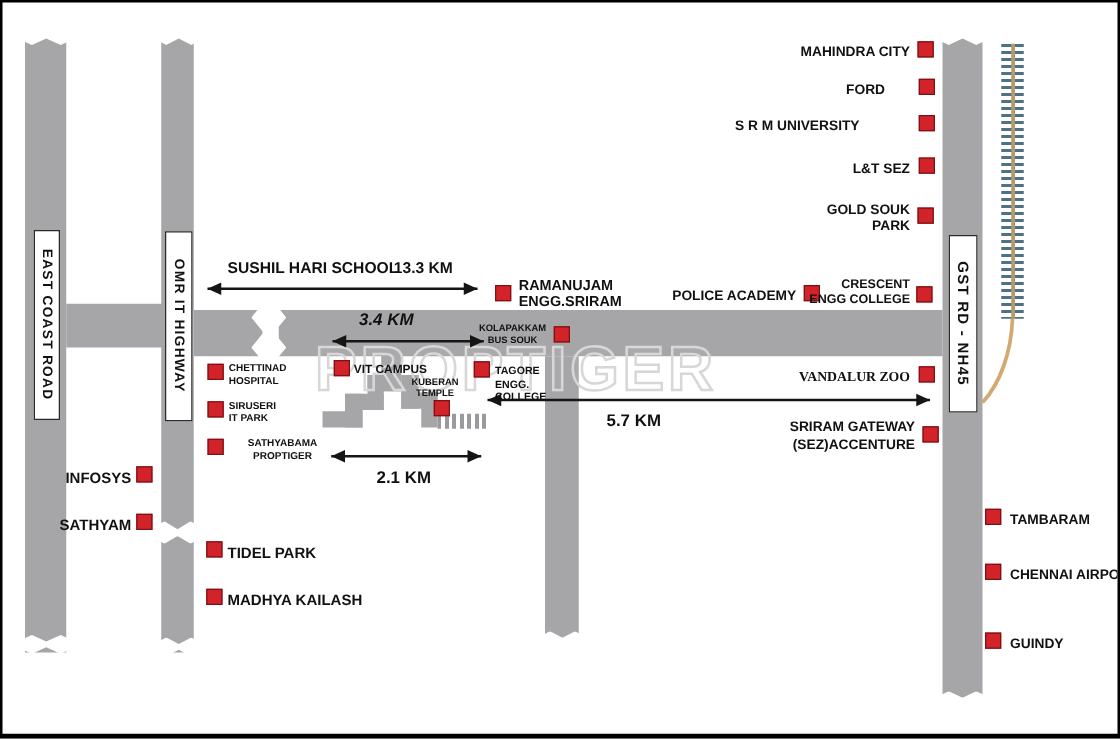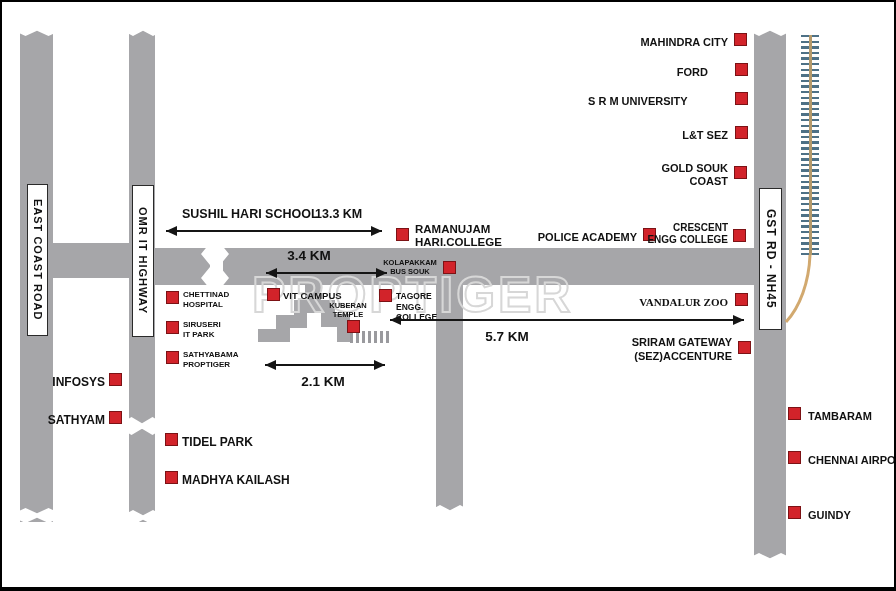--- a/index.html
+++ b/index.html
@@ -100,21 +100,21 @@
 
   <div id="arrows">
       <div class="arrow" style="left: 164px; top: 228px; width: 216px;"></div>
       <div class="arrow" style="left: 264px; top: 270px; width: 121px;"></div>
       <div class="arrow" style="left: 388px; top: 317px; width: 354px;"></div>
       <div class="arrow" style="left: 263px; top: 362px; width: 120px;"></div>
     </div>
   <div id="dist-texts">
       <div class="dist-text" style="left: 180px; top: 205px; width: 130px; text-align: left; font-size: 12.5px;">SUSHIL HARI SCHOOL</div>
       <div class="dist-text" style="left: 313px; top: 205px; width: 60px; text-align: left; font-size: 12.5px;">13.3 KM</div>
-      <div class="dist-text" style="left: 272px; top: 246px; width: 70px; text-align: center; font-size: 13.5px;">3.4 KM</div>
+      <div class="dist-text" style="left: 272px; top: 246px; width: 70px; text-align: center; font-size: 13.5px; font-style: italic;">3.4 KM</div>
       <div class="dist-text" style="left: 468px; top: 327px; width: 74px; text-align: center; font-size: 13.5px;">5.7 KM</div>
       <div class="dist-text" style="left: 286px; top: 372px; width: 70px; text-align: center; font-size: 13.5px;">2.1 KM</div>
     </div>
   <div id="landmarks">
       <div class="marker" style="left: 732px; top: 31px;"></div>
       <div class="lm-text" style="left: 596px; top: 33px; width: 130px; text-align: right; font-size: 11px; line-height: 14px;">
         <div>MAHINDRA CITY</div>
       </div>
       <div class="marker" style="left: 733px; top: 61px;"></div>
       <div class="lm-text" style="left: 576px; top: 63px; width: 130px; text-align: right; font-size: 11px; line-height: 14px;">
@@ -124,35 +124,35 @@
       <div class="lm-text" style="left: 586px; top: 92px; width: 140px; font-size: 11px; line-height: 14px;">
         <div>S R M UNIVERSITY</div>
       </div>
       <div class="marker" style="left: 733px; top: 124px;"></div>
       <div class="lm-text" style="left: 596px; top: 126px; width: 130px; text-align: right; font-size: 11px; line-height: 14px;">
         <div>L&amp;T  SEZ</div>
       </div>
       <div class="marker" style="left: 732px; top: 164px;"></div>
       <div class="lm-text" style="left: 596px; top: 160px; width: 130px; text-align: right; font-size: 11px; line-height: 13px;">
         <div>GOLD SOUK</div>
-        <div>COAST</div>
+        <div>PARK</div>
       </div>
       <div class="marker" style="left: 641px; top: 226px;"></div>
       <div class="lm-text" style="left: 500px; top: 228px; width: 135px; text-align: right; font-size: 11px; line-height: 14px;">
         <div>POLICE ACADEMY</div>
       </div>
       <div class="marker" style="left: 731px; top: 227px;"></div>
       <div class="lm-text" style="left: 592px; top: 220px; width: 134px; text-align: right; font-size: 10px; line-height: 11.5px;">
         <div>CRESCENT</div>
         <div>ENGG COLLEGE</div>
       </div>
       <div class="marker" style="left: 394px; top: 226px;"></div>
       <div class="lm-text" style="left: 413px; top: 221px; width: 140px; text-align: left; font-size: 11.5px; line-height: 13px;">
         <div>RAMANUJAM</div>
-        <div>HARI.COLLEGE</div>
+        <div>ENGG.SRIRAM</div>
       </div>
       <div class="marker" style="left: 441px; top: 259px;"></div>
       <div class="lm-text" style="left: 378px; top: 257px; width: 60px; text-align: center; font-size: 7.5px; line-height: 8.5px;">
         <div>KOLAPAKKAM</div>
         <div>BUS SOUK</div>
       </div>
       <div class="marker" style="left: 733px; top: 291px;"></div>
       <div class="lm-text" style="left: 596px; top: 293px; width: 130px; text-align: right; font-size: 11px; line-height: 14px; font-family: Liberation Serif, serif;">
         <div>VANDALUR ZOO</div>
       </div>
@@ -177,21 +177,21 @@
       <div class="lm-text" style="left: 181px; top: 288px; width: 80px; text-align: left; font-size: 8px; line-height: 9.5px;">
         <div>CHETTINAD</div>
         <div>HOSPITAL</div>
       </div>
       <div class="marker" style="left: 164px; top: 319px;"></div>
       <div class="lm-text" style="left: 181px; top: 318px; width: 80px; text-align: left; font-size: 8px; line-height: 9.5px;">
         <div>SIRUSERI</div>
         <div>IT PARK</div>
       </div>
       <div class="marker" style="left: 164px; top: 349px;"></div>
-      <div class="lm-text" style="left: 181px; top: 348px; width: 86px; text-align: left; font-size: 8px; line-height: 9.5px;">
+      <div class="lm-text" style="left: 181px; top: 348px; width: 86px; text-align: center; font-size: 8px; line-height: 9.5px;">
         <div>SATHYABAMA</div>
         <div>PROPTIGER</div>
       </div>
       <div class="marker" style="left: 107px; top: 371px;"></div>
       <div class="lm-text" style="left: 28px; top: 373px; width: 75px; text-align: right; font-size: 12px; line-height: 15px;">
         <div>INFOSYS</div>
       </div>
       <div class="marker" style="left: 107px; top: 409px;"></div>
       <div class="lm-text" style="left: 23px; top: 411px; width: 80px; text-align: right; font-size: 12px; line-height: 15px;">
         <div>SATHYAM</div>

